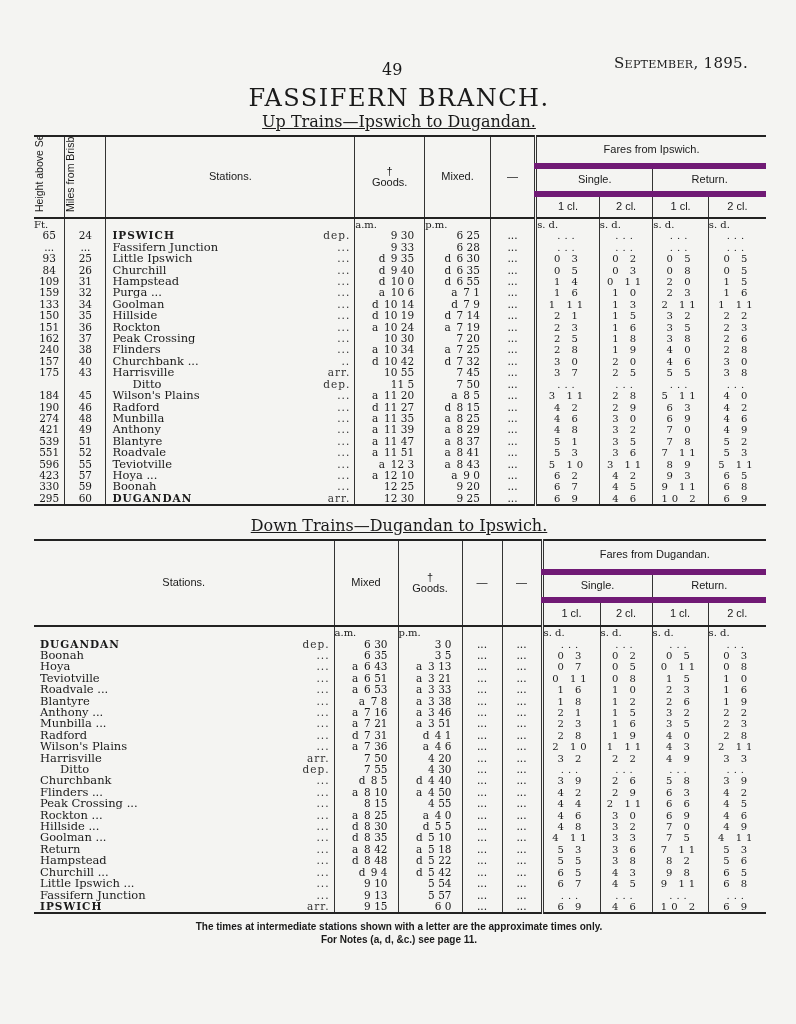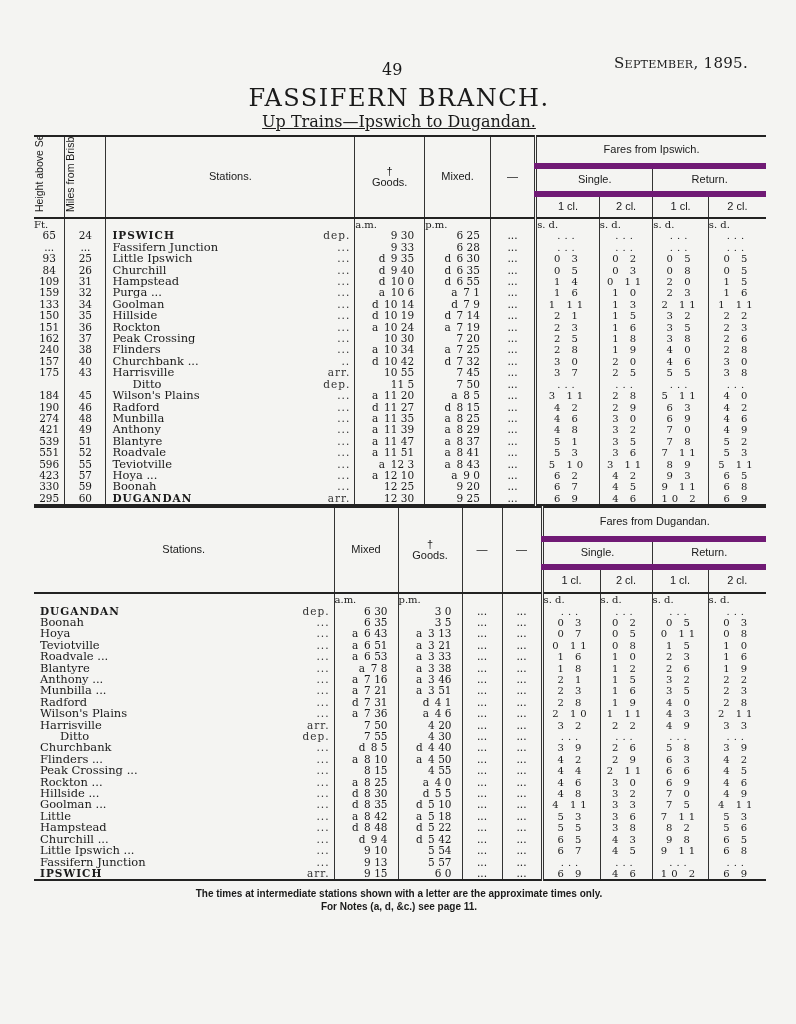--- a/index.html
+++ b/index.html
@@ -380,20 +380,21 @@
           <td class="vl time"><span class="tl"></span><span>9 25</span></td>
           <td class="vl c">...</td>
           <td class="vl2 fare">6 9</td>
           <td class="vl fare">4 6</td>
           <td class="vl fare">10 2</td>
           <td class="vl fare">6 9</td>
         </tr>
       </tbody>
   </table>
 
+  <div class="section-title" style="margin-top:10px">Down Trains—Dugandan to Ipswich.</div>
 
   <table class="tt">
     <colgroup>
       <col style="width:300px">
         <col style="width:64px">
         <col style="width:64px">
       <col style="width:40px">
         <col style="width:40px">
       <col style="width:58px">
         <col style="width:52px">
@@ -624,21 +625,21 @@
           <td class="vl time"><span class="tl">d</span><span>8 35</span></td>
           <td class="vl time"><span class="tl">d</span><span>5 10</span></td>
           <td class="vl c">...</td>
           <td class="vl c">...</td>
           <td class="vl2 fare">4 11</td>
           <td class="vl fare">3 3</td>
           <td class="vl fare">7 5</td>
           <td class="vl fare">4 11</td>
         </tr>
         <tr>
-          <td class="station"><span class="st-name">Little</span><span class="dots" style="float: right; padding-right: 4px;">...</span></td>
+          <td class="station"><span class="st-name">Return</span><span class="dots" style="float: right; padding-right: 4px;">...</span></td>
           <td class="vl time"><span class="tl">a</span><span>8 42</span></td>
           <td class="vl time"><span class="tl">a</span><span>5 18</span></td>
           <td class="vl c">...</td>
           <td class="vl c">...</td>
           <td class="vl2 fare">5 3</td>
           <td class="vl fare">3 6</td>
           <td class="vl fare">7 11</td>
           <td class="vl fare">5 3</td>
         </tr>
         <tr>

